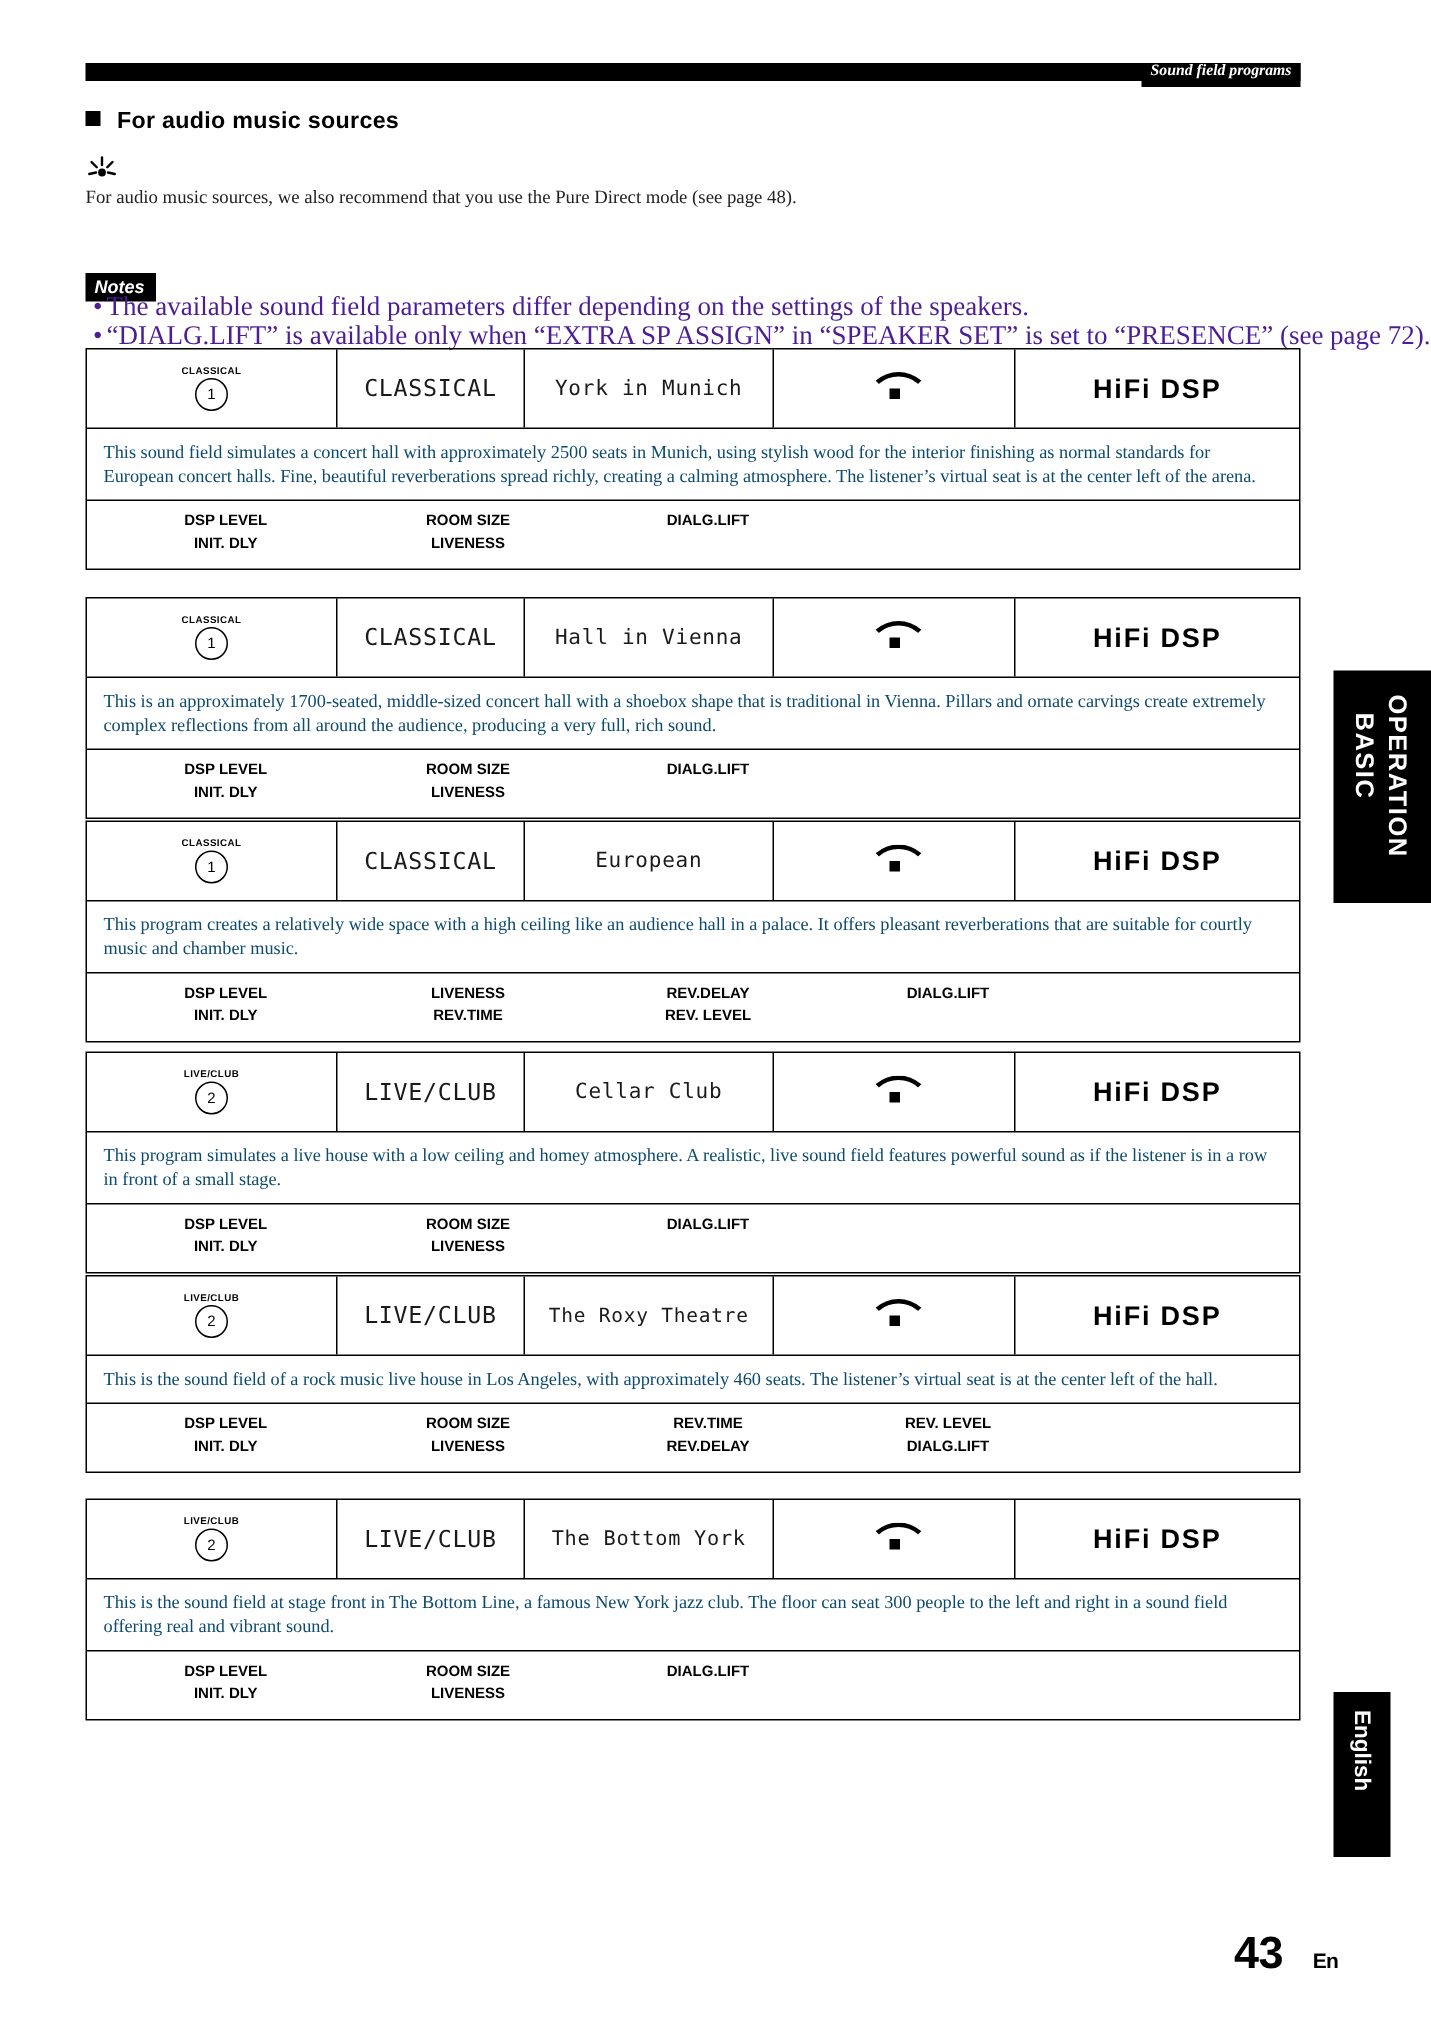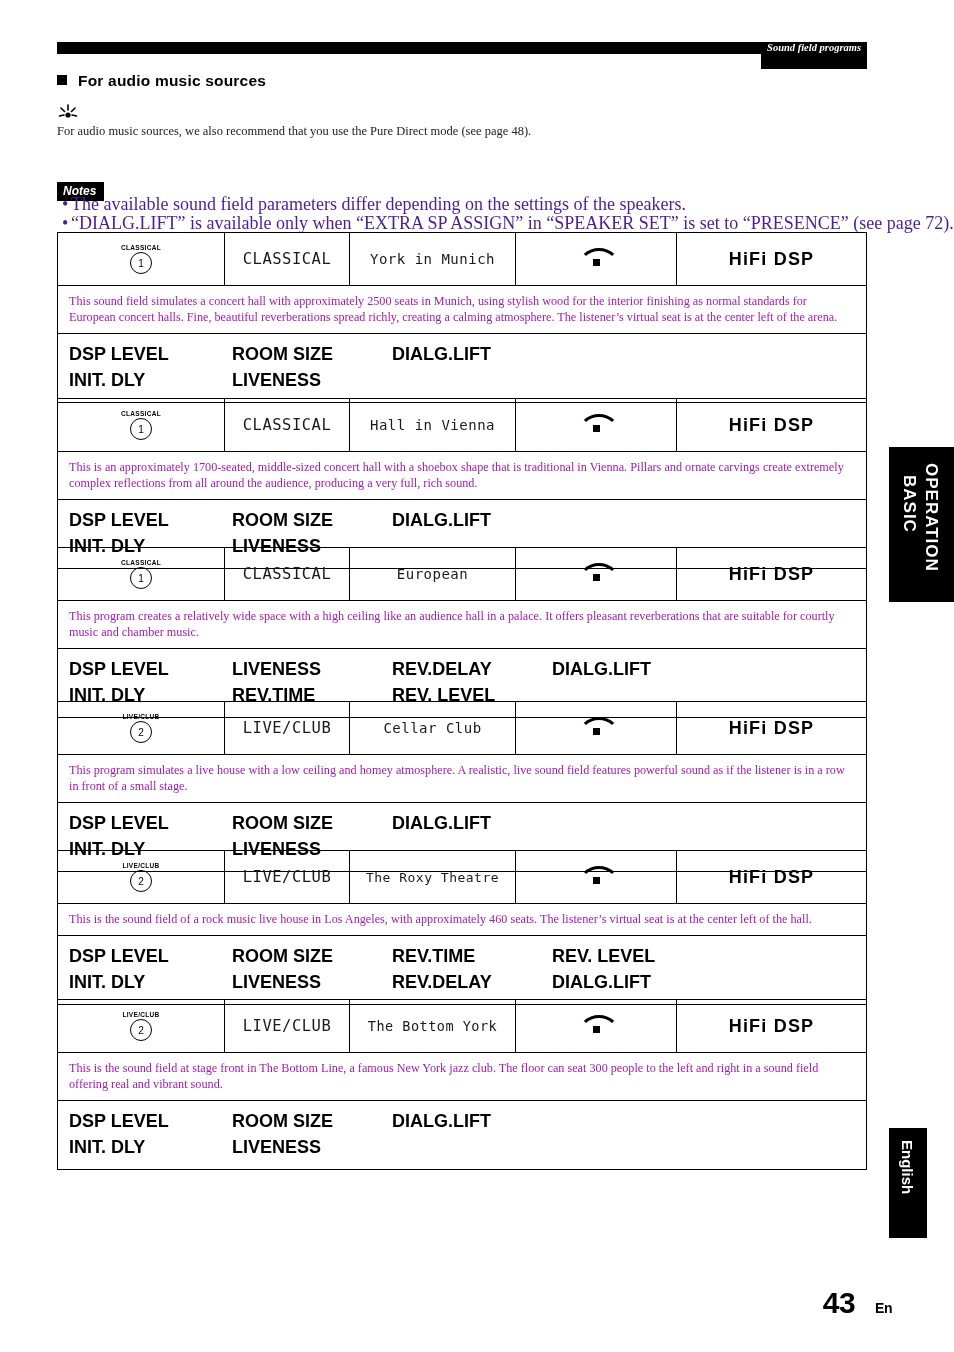--- a/index.html
+++ b/index.html
@@ -1,21 +1,21 @@
 <!DOCTYPE html>
 <html><head>
 <meta charset="utf-8">
 <style>
   html,body{margin:0;padding:0;background:#ffffff;}
   body{width:954px;height:1352px;position:relative;font-family:"Liberation Serif",serif;color:#000;}
   .page{position:absolute;left:0;top:0;width:954px;height:1352px;}
 
   
   .hdr-rule{position:absolute;left:57px;top:42px;width:810px;height:12px;background:#000;}
-  .hdr-tab{position:absolute;right:0;top:0;height:27px;background:#000;color:#fff;
+  .hdr-tab{position:absolute;right:0;top:0;height:16px;background:#000;color:#fff;
            font-family:"Liberation Serif",serif;font-style:italic;font-weight:bold;font-size:10.5px;
            line-height:12px;padding:0 6px;white-space:nowrap;}
 
   .sec-title{position:absolute;left:57px;top:72px;font-family:"Liberation Sans",sans-serif;
              font-weight:bold;font-size:15.5px;letter-spacing:.2px;}
   .sec-bullet{display:inline-block;width:10px;height:10px;background:#000;margin-right:11px;vertical-align:1px;}
 
   .tip-icon{position:absolute;left:57px;top:103px;width:22px;height:20px;}
   .tip-text{position:absolute;left:57px;top:124px;font-size:12.5px;color:#222;}
 
@@ -34,23 +34,23 @@
   .c-btn .circle{width:20px;height:20px;border:1.4px solid #000;border-radius:50%;
                  display:flex;align-items:center;justify-content:center;
                  font-family:"Liberation Sans",sans-serif;font-size:10px;margin-top:1px;}
   .c-cat{width:124px;border-right:1.4px solid #000;display:flex;align-items:center;justify-content:center;
          font-family:"DejaVu Sans Mono",monospace;font-size:15.5px;letter-spacing:.5px;color:#1a1a1a;}
   .c-name{width:165px;border-right:1.4px solid #000;display:flex;align-items:center;justify-content:center;
           font-family:"DejaVu Sans Mono",monospace;font-size:14px;letter-spacing:.5px;color:#1a1a1a;}
   .c-ico{width:160px;border-right:1.4px solid #000;display:flex;align-items:center;justify-content:center;}
   .c-dsp{flex:1;display:flex;align-items:center;justify-content:center;
          font-family:"Liberation Sans",sans-serif;font-weight:bold;font-size:18px;letter-spacing:1.2px;}
-  .desc{border-top:1.4px solid #000;padding:7px 11px 8px 11px;font-size:12.2px;line-height:1.32;color:#a21caf;}
+  .desc{border-top:1.4px solid #000;padding:7px 11px 8px 11px;font-size:12.2px;line-height:1.32;color:#0c4a6e;}
   .params{border-top:1.4px solid #000;padding:7px 11px 9px 11px;
-          font-family:"Liberation Sans",sans-serif;font-weight:bold;font-size:18px;}
+          font-family:"Liberation Sans",sans-serif;font-weight:bold;font-size:10px;text-align:center;}
   .params .prow{display:flex;line-height:1.45;}
   .params .p{display:block;}
 
   
   .spk{width:36px;height:22px;position:relative;}
   .spk .arc{position:absolute;left:0;top:0;width:36px;height:16px;
             border-top:3px solid #000;border-radius:50%/100% 100% 0 0;
             border-left:3px solid transparent;border-right:3px solid transparent;}
   .spk .box{position:absolute;left:15px;top:11px;width:7px;height:7px;background:#000;}
 

